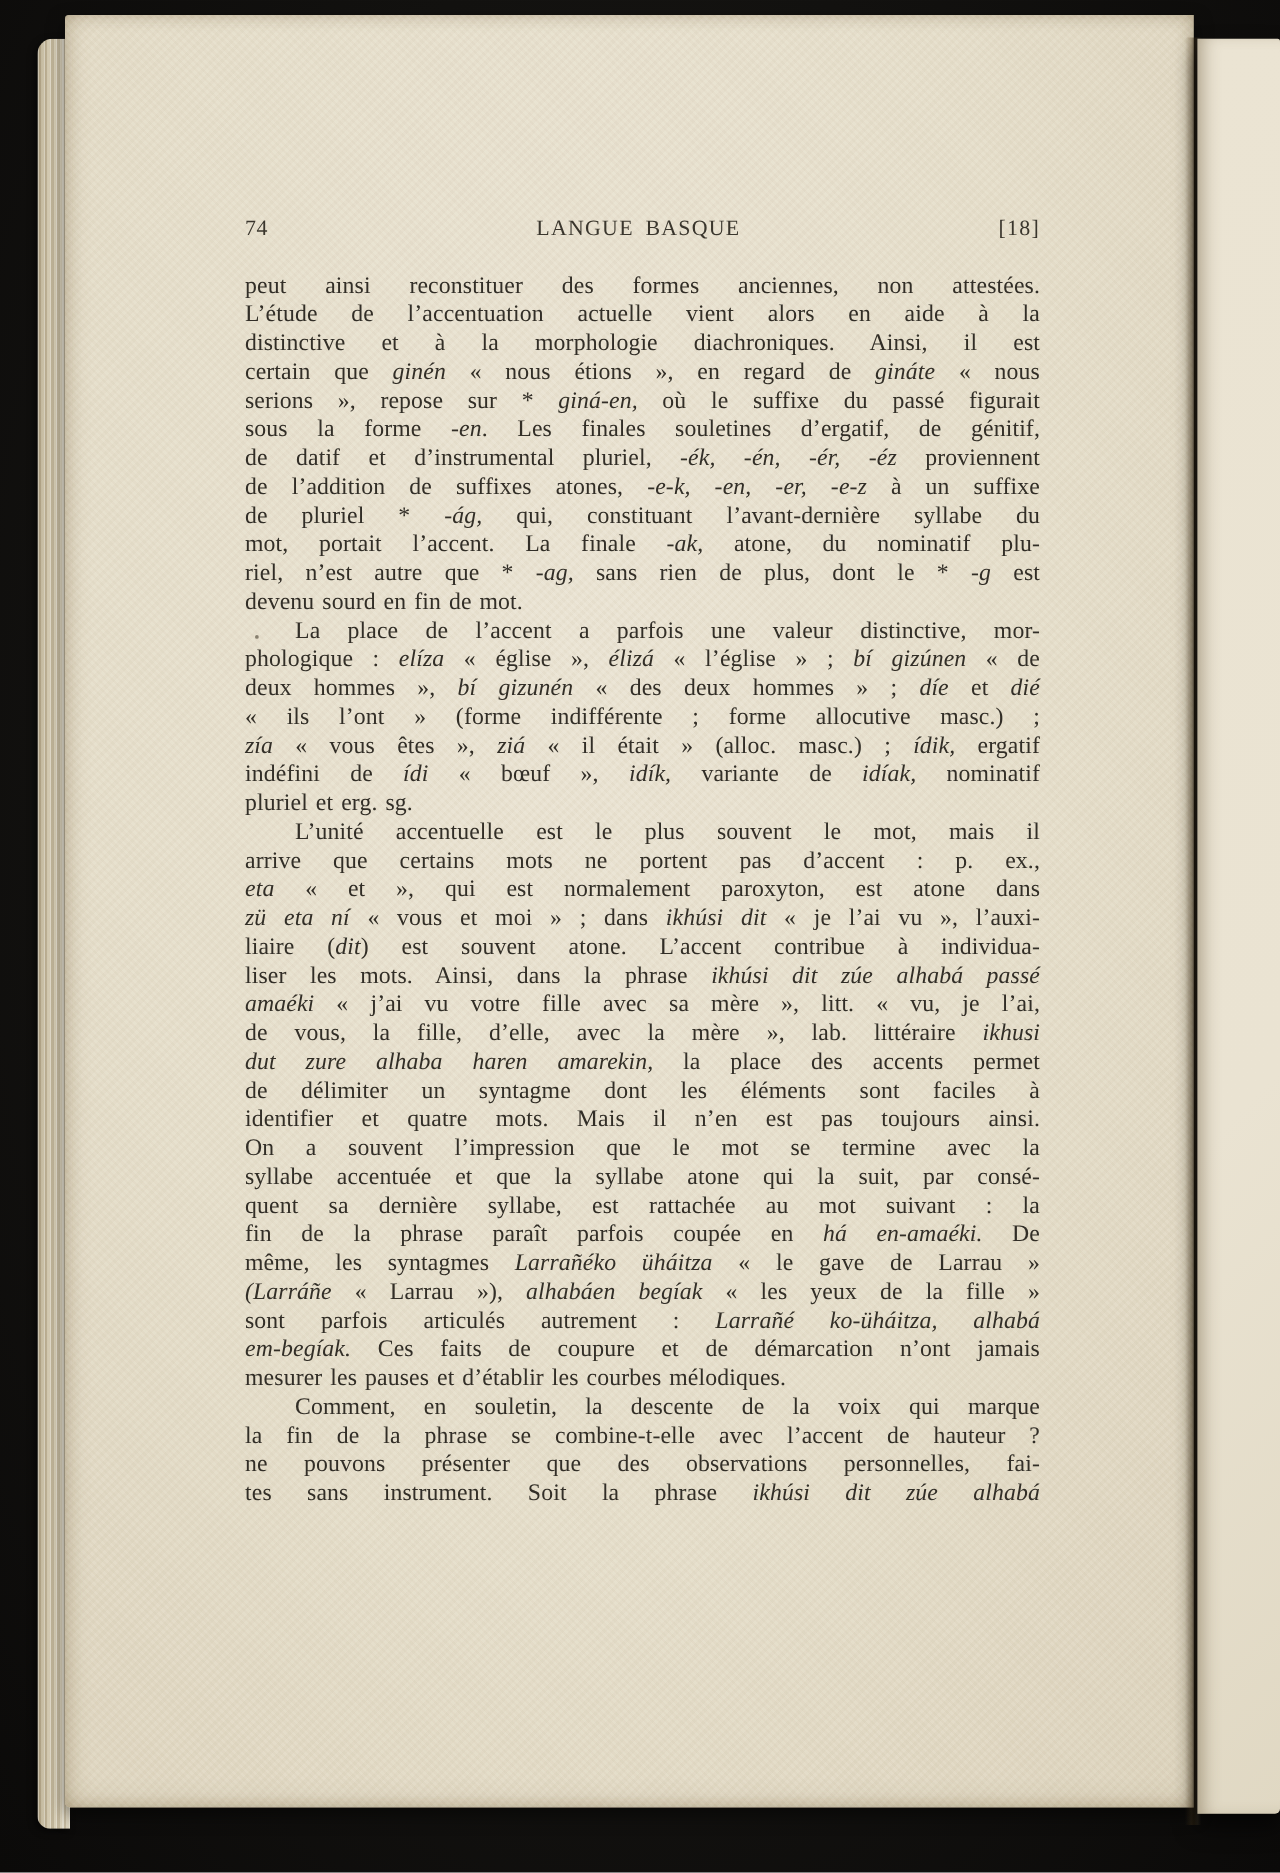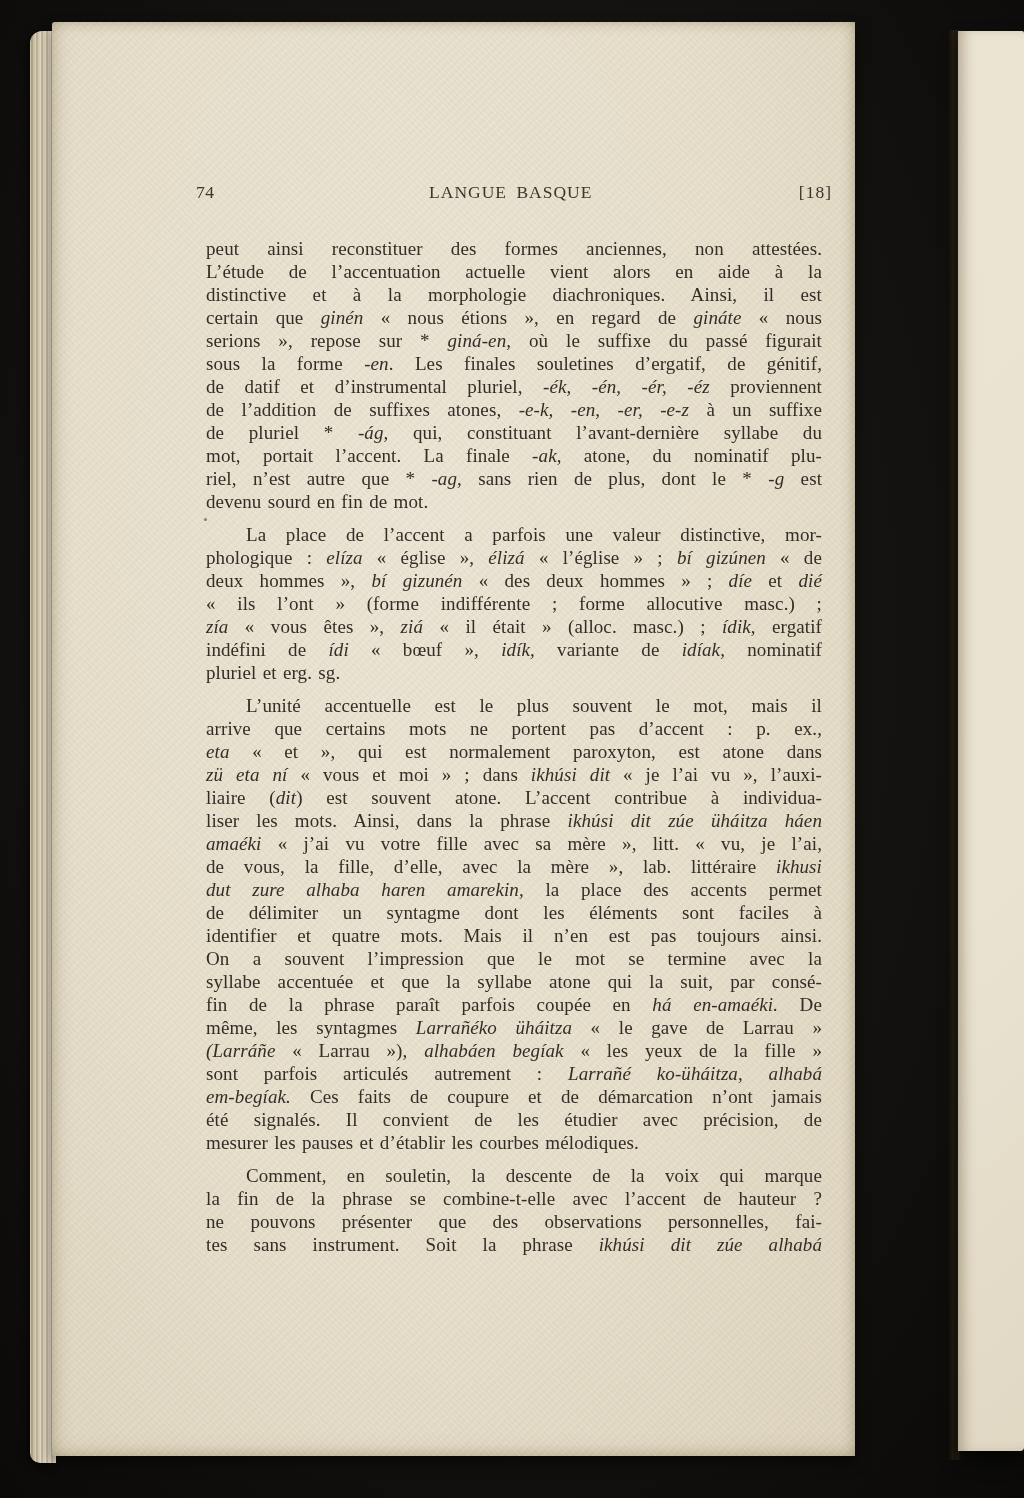--- a/index.html
+++ b/index.html
@@ -19,21 +19,21 @@
   .page-stack-edge{
     position:absolute;left:30px;top:31px;width:26px;height:1432px;
     border-radius:12px 0 0 10px;
     background:
       repeating-linear-gradient(to right, rgba(255,255,255,.28) 0 1px, rgba(138,118,84,.28) 1px 3px, rgba(220,210,185,.2) 3px 5px),
       linear-gradient(to right,#b4a98d,#d4cbb2 35%,#e0d8c3 100%);
     box-shadow:-2px 2px 6px rgba(0,0,0,.55);
   }
   
   .page{
-    position:absolute;left:52px;top:22px;width:803px;height:1434px;
+    position:absolute;left:52px;top:12px;width:903px;height:1434px;
     border-radius:3px 0 0 4px;
     background:radial-gradient(ellipse at 45% 35%, #ece6d6 0%, var(--paper) 55%, #ded5bf 100%);
     box-shadow:
       inset 10px 0 18px -8px rgba(120,100,60,.30),
       inset -6px 0 14px -6px rgba(100,80,45,.35),
       inset 0 -10px 22px -12px rgba(120,100,60,.35),
       inset 0 8px 18px -12px rgba(120,100,60,.30),
       0 6px 14px rgba(0,0,0,.5);
   }
   .page-texture{
@@ -64,21 +64,21 @@
     position:absolute;left:50%;top:0;transform:translateX(-52%);
     letter-spacing:1px;word-spacing:4px;white-space:nowrap;text-align:right;
   }
   .running-head .ref{position:absolute;right:0;top:0;letter-spacing:1px;}
   
   .text-block{
     position:absolute;left:144px;top:205px;width:636px;
     font-size:19px;line-height:23px;color:var(--ink);
     letter-spacing:.1px;word-spacing:1.5px;
   }
-  .para{margin:10px;}
+  .para{margin:0;}
   .line{
     text-align:justify;
     text-align-last:justify;
     white-space:normal;
   }
   .line.last{text-align-last:left;}
   .line.indent{text-indent:40px;}
   .line i{font-style:italic;}
   
   .artifact-dot{
@@ -124,34 +124,34 @@
           <div class="line"><i>zía</i> « vous êtes », <i>ziá</i> « il était » (alloc. masc.) ; <i>ídik,</i> ergatif</div>
           <div class="line">indéfini de <i>ídi</i> « bœuf », <i>idík,</i> variante de <i>idíak,</i> nominatif</div>
           <div class="line last">pluriel et erg. sg.</div>
         </div>
         <div class="para">
           <div class="line indent">L’unité accentuelle est le plus souvent le mot, mais il</div>
           <div class="line">arrive que certains mots ne portent pas d’accent : p. ex.,</div>
           <div class="line"><i>eta</i> « et », qui est normalement paroxyton, est atone dans</div>
           <div class="line"><i>zü eta ní</i> « vous et moi » ; dans <i>ikhúsi dit</i> « je l’ai vu », l’auxi-</div>
           <div class="line">liaire (<i>dit</i>) est souvent atone. L’accent contribue à individua-</div>
-          <div class="line">liser les mots. Ainsi, dans la phrase <i>ikhúsi dit zúe üháitza háen</i></div>
+          <div class="line">liser les mots. Ainsi, dans la phrase <i>ikhúsi dit zúe alhabá passé</i></div>
           <div class="line"><i>amaéki</i> « j’ai vu votre fille avec sa mère », litt. « vu, je l’ai,</div>
           <div class="line">de vous, la fille, d’elle, avec la mère », lab. littéraire <i>ikhusi</i></div>
           <div class="line"><i>dut zure alhaba haren amarekin,</i> la place des accents permet</div>
           <div class="line">de délimiter un syntagme dont les éléments sont faciles à</div>
           <div class="line">identifier et quatre mots. Mais il n’en est pas toujours ainsi.</div>
           <div class="line">On a souvent l’impression que le mot se termine avec la</div>
           <div class="line">syllabe accentuée et que la syllabe atone qui la suit, par consé-</div>
+          <div class="line">quent sa dernière syllabe, est rattachée au mot suivant : la</div>
           <div class="line">fin de la phrase paraît parfois coupée en <i>há en-amaéki.</i> De</div>
           <div class="line">même, les syntagmes <i>Larrañéko üháitza</i> « le gave de Larrau »</div>
           <div class="line"><i>(Larráñe</i> « Larrau »), <i>alhabáen begíak</i> « les yeux de la fille »</div>
           <div class="line">sont parfois articulés autrement : <i>Larrañé ko-üháitza, alhabá</i></div>
           <div class="line"><i>em-begíak.</i> Ces faits de coupure et de démarcation n’ont jamais</div>
-          <div class="line">été signalés. Il convient de les étudier avec précision, de</div>
           <div class="line last">mesurer les pauses et d’établir les courbes mélodiques.</div>
         </div>
         <div class="para">
           <div class="line indent">Comment, en souletin, la descente de la voix qui marque</div>
           <div class="line">la fin de la phrase se combine-t-elle avec l’accent de hauteur ?</div>
           <div class="line">ne pouvons présenter que des observations personnelles, fai-</div>
           <div class="line">tes sans instrument. Soit la phrase <i>ikhúsi dit zúe alhabá</i></div>
         </div>
       </main>
 

